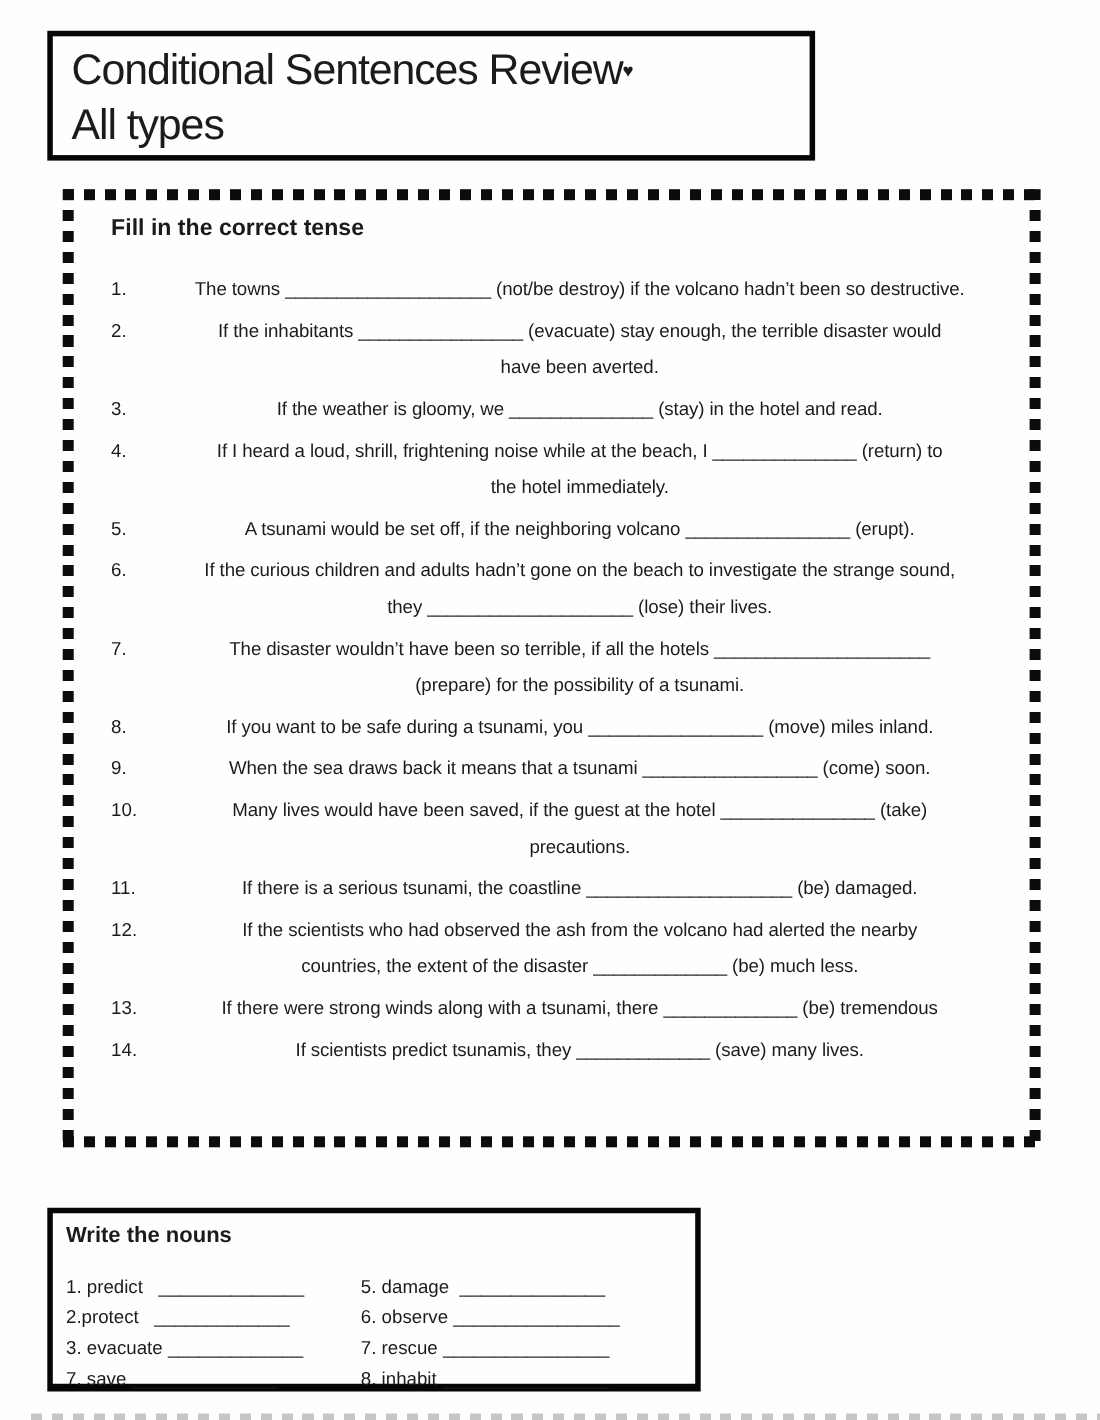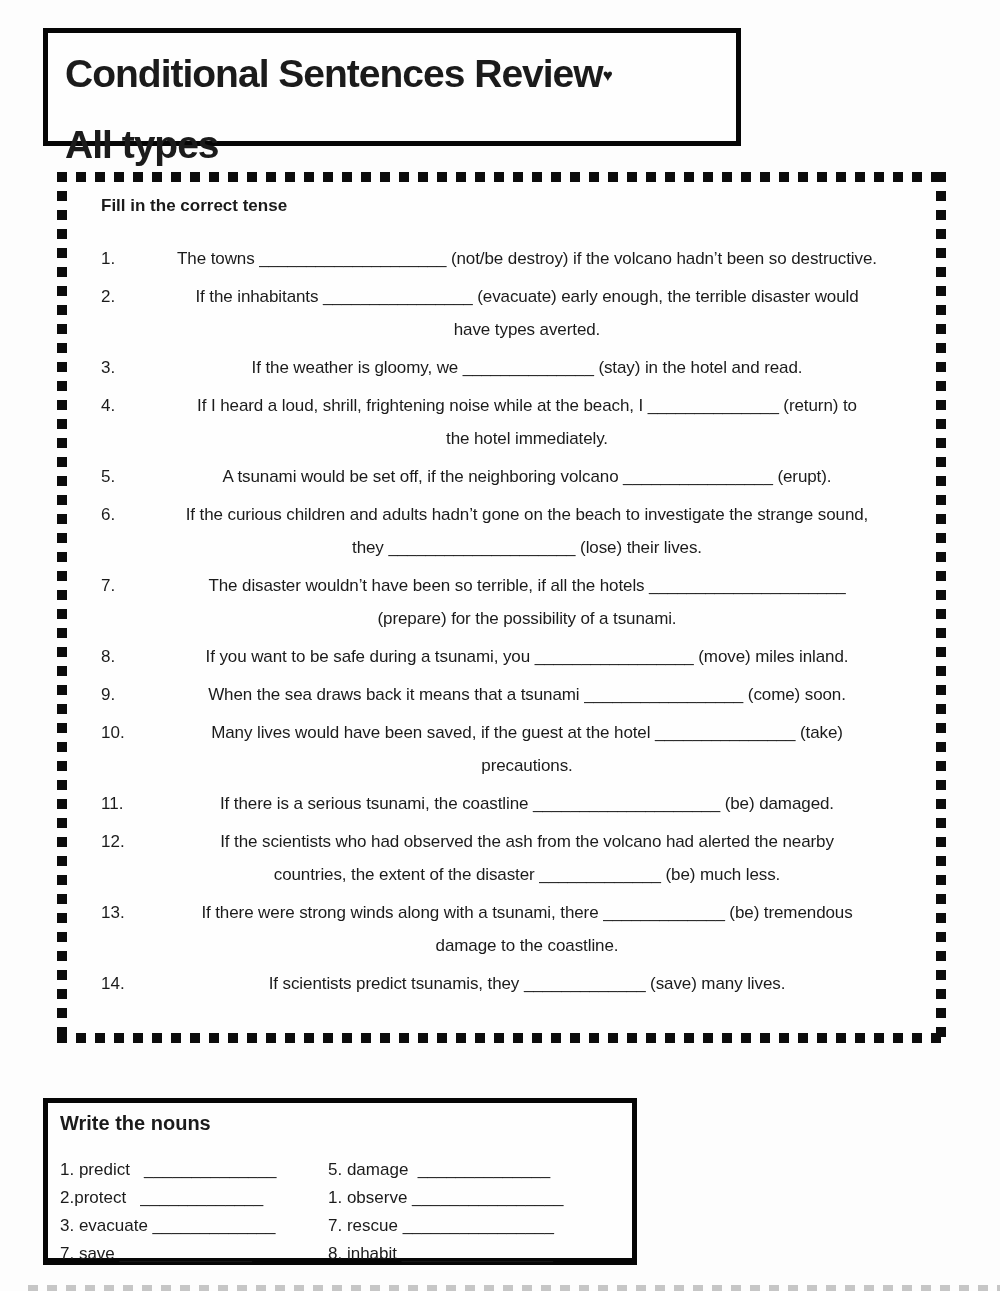--- a/index.html
+++ b/index.html
@@ -15,23 +15,23 @@
   
   .title-box {
     position:absolute; left:43px; top:28px;
     width:698px; height:118px;
     border:5px solid #060606;
     box-sizing:border-box;
     background:#fefefe;
     padding:6px 0 0 17px;
   }
   .title-line {
-    font-weight:bold;
+    font-weight:normal;
     font-size:39px;
-    line-height:69px;
+    line-height:49px;
     letter-spacing:-1px;
     white-space:nowrap;
   }
   .heart-mark {
     font-size:17px;
     vertical-align:6px;
     letter-spacing:0;
   }
 
   
@@ -49,21 +49,21 @@
   .dash-left   { top:0; bottom:0; left:0; width:10px;
                  background:repeating-linear-gradient(180deg,#0c0c0c 0 10px,transparent 10px 19px); }
   .dash-right  { top:0; bottom:0; right:0; width:10px;
                  background:repeating-linear-gradient(180deg,#0c0c0c 0 10px,transparent 10px 19px); }
 
   .fill-content {
     position:absolute; inset:10px;
     padding:8px 16px 0 34px;
   }
   .section-heading {
-    font-size:17px;
+    font-size:21px;
     font-weight:bold;
     margin:6px 0 26px 0;
   }
   .question { display:flex; margin-bottom:5px; }
   .q-num {
     width:33px; flex:none;
     font-size:17px; line-height:33px;
   }
   .q-lines { flex:1; min-width:0; }
   .q-line {
@@ -121,22 +121,22 @@
     <div id="questions-list">
         <div class="question">
           <div class="q-num">1.</div>
           <div class="q-lines">
             <div class="q-line">The towns ____________________ (not/be destroy) if the volcano hadn’t been so destructive.</div>
           </div>
         </div>
         <div class="question">
           <div class="q-num">2.</div>
           <div class="q-lines">
-            <div class="q-line">If the inhabitants ________________ (evacuate) early enough, the terrible disaster would</div>
-            <div class="q-line">have types averted.</div>
+            <div class="q-line">If the inhabitants ________________ (evacuate) stay enough, the terrible disaster would</div>
+            <div class="q-line">have been averted.</div>
           </div>
         </div>
         <div class="question">
           <div class="q-num">3.</div>
           <div class="q-lines">
             <div class="q-line">If the weather is gloomy, we ______________ (stay) in the hotel and read.</div>
           </div>
         </div>
         <div class="question">
           <div class="q-num">4.</div>
@@ -194,21 +194,20 @@
           <div class="q-num">12.</div>
           <div class="q-lines">
             <div class="q-line">If the scientists who had observed the ash from the volcano had alerted the nearby</div>
             <div class="q-line">countries, the extent of the disaster _____________ (be) much less.</div>
           </div>
         </div>
         <div class="question">
           <div class="q-num">13.</div>
           <div class="q-lines">
             <div class="q-line">If there were strong winds along with a tsunami, there _____________ (be) tremendous</div>
-            <div class="q-line">damage to the coastline.</div>
           </div>
         </div>
         <div class="question">
           <div class="q-num">14.</div>
           <div class="q-lines">
             <div class="q-line">If scientists predict tsunamis, they _____________ (save) many lives.</div>
           </div>
         </div>
       </div>
   </div>
@@ -218,20 +217,20 @@
   <div class="nouns-heading">Write the nouns</div>
   <div class="nouns-columns">
     <div class="nouns-col-left" id="nouns-left">
         <div class="noun-item">1. predict&nbsp;&nbsp;&nbsp;______________</div>
         <div class="noun-item">2.protect&nbsp;&nbsp;&nbsp;_____________</div>
         <div class="noun-item">3. evacuate _____________</div>
         <div class="noun-item">7. save ______________</div>
       </div>
     <div class="nouns-col-right" id="nouns-right">
         <div class="noun-item">5. damage&nbsp;&nbsp;______________</div>
-        <div class="noun-item">1. observe ________________</div>
+        <div class="noun-item">6. observe ________________</div>
         <div class="noun-item">7. rescue ________________</div>
         <div class="noun-item">8. inhabit ________________</div>
       </div>
   </div>
 </div>
 
 <div class="bottom-strip"></div>
 
 </body></html>

